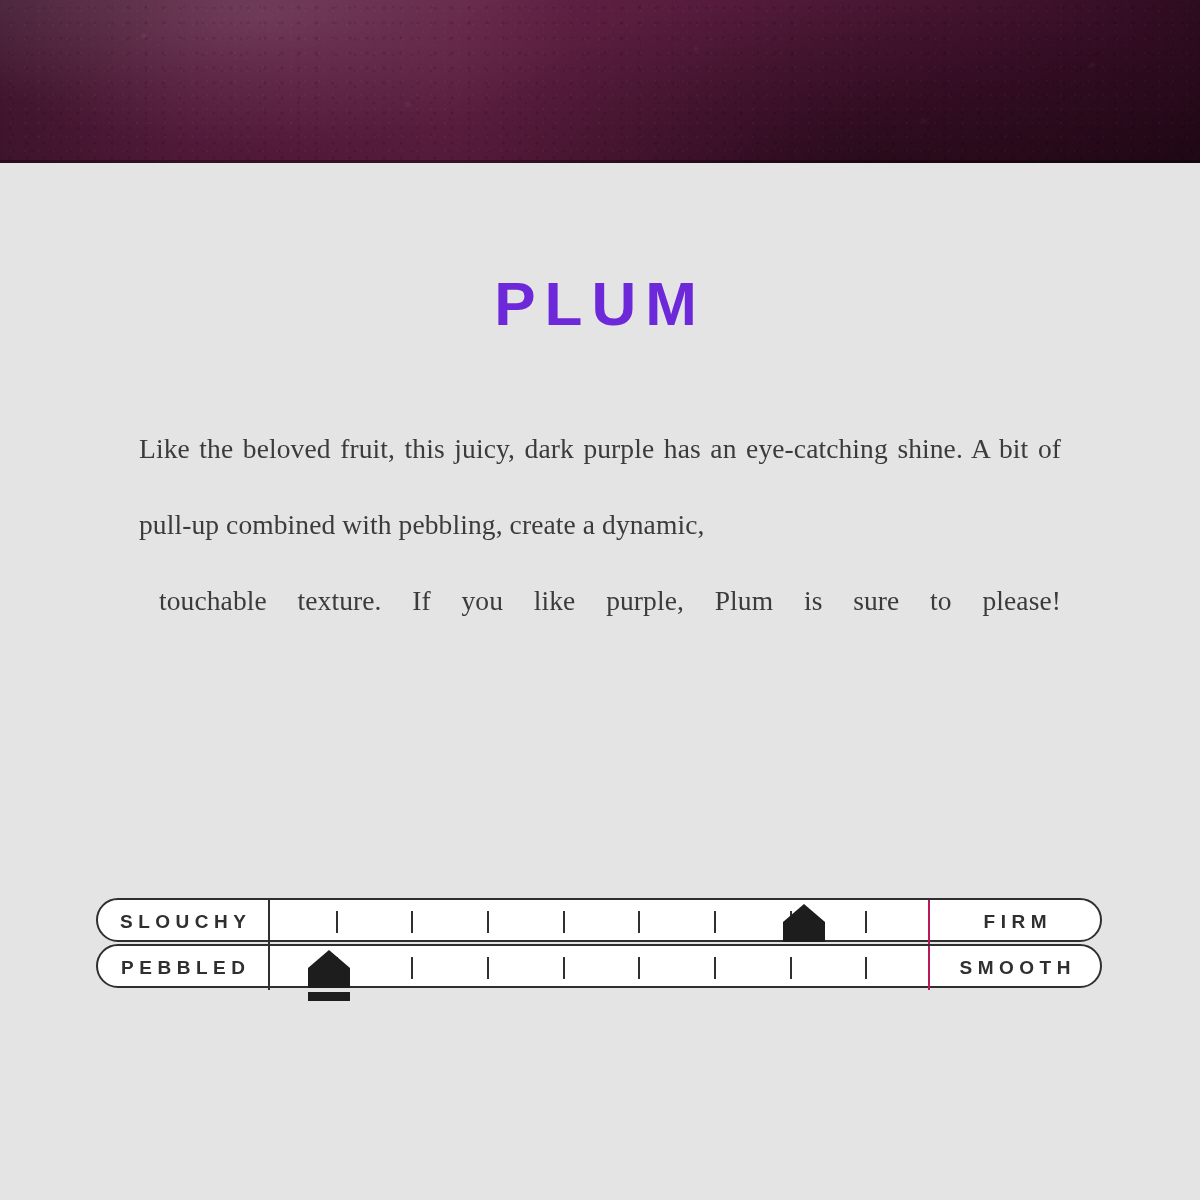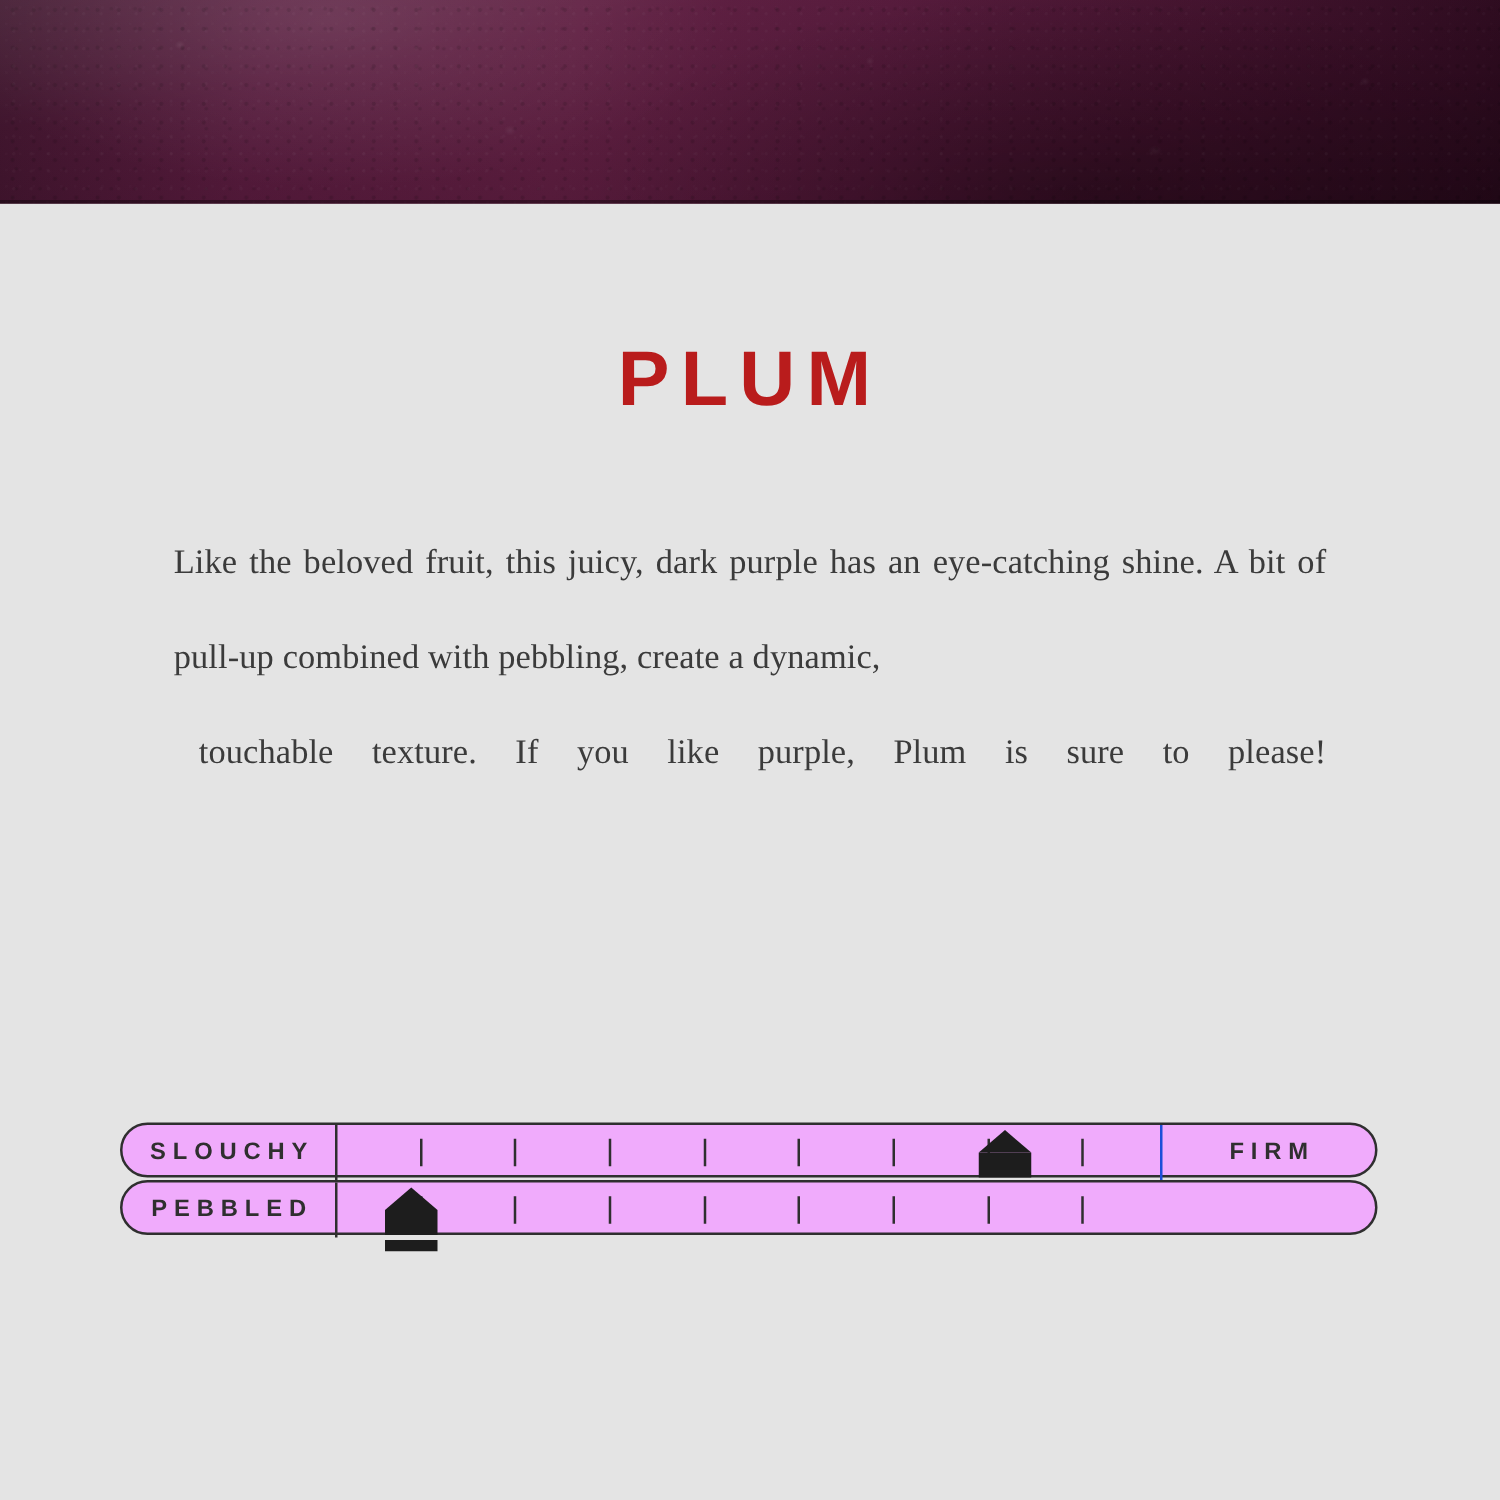--- a/index.html
+++ b/index.html
@@ -60,21 +60,21 @@
     background: rgba(0,0,0,0.35);
   }
 
   
   .title {
     margin-top: 110px;
     text-align: center;
     font-size: 62px;
     font-weight: bold;
     letter-spacing: 9px;
-    color: #b91c1c;
+    color: #6d28d9;
     line-height: 1;
   }
 
   
   .description {
     margin: 76px auto 0 auto;
     width: 922px;
     color: #3b3b3b;
     font-size: 27.5px;
     line-height: 76px;
@@ -106,21 +106,21 @@
   }
   .track {
     position: absolute;
     left: 0;
     top: 0;
     width: 1006px;
     height: 44px;
     box-sizing: border-box;
     border: 2px solid #2f2f2f;
     border-radius: 24px;
-    background: #f0abfc;
+    background: #ffffff;
   }
   .cap {
     position: absolute;
     top: 0;
     height: 44px;
     box-sizing: border-box;
     display: flex;
     align-items: center;
     justify-content: center;
     font-size: 19px;
@@ -130,21 +130,21 @@
     text-indent: 5.5px;
   }
   .cap-left {
     left: 0;
     width: 172px;
     border-right: 2px solid #2f2f2f;
   }
   .cap-right {
     right: 0;
     width: 172px;
-    border-left: 2px solid #1d4ed8;
+    border-left: 2px solid #be185d;
   }
   .ticks {
     position: absolute;
     left: 172px;
     right: 172px;
     top: 0;
     height: 44px;
   }
   .tick {
     position: absolute;
@@ -218,20 +218,21 @@
       <div class="marker" style="left:708px">
         <div class="head"></div>
         <div class="body"></div>
         <div class="base"></div>
       </div>
     </div>
 
     <div class="slider-row">
       <div class="track">
         <div class="cap cap-left">PEBBLED</div>
+        <div class="cap cap-right">SMOOTH</div>
         <div class="ticks">
           <div class="tick" style="left:10%"></div>
           <div class="tick" style="left:21.5%"></div>
           <div class="tick" style="left:33%"></div>
           <div class="tick" style="left:44.5%"></div>
           <div class="tick" style="left:56%"></div>
           <div class="tick" style="left:67.5%"></div>
           <div class="tick" style="left:79%"></div>
           <div class="tick" style="left:90.5%"></div>
         </div>

